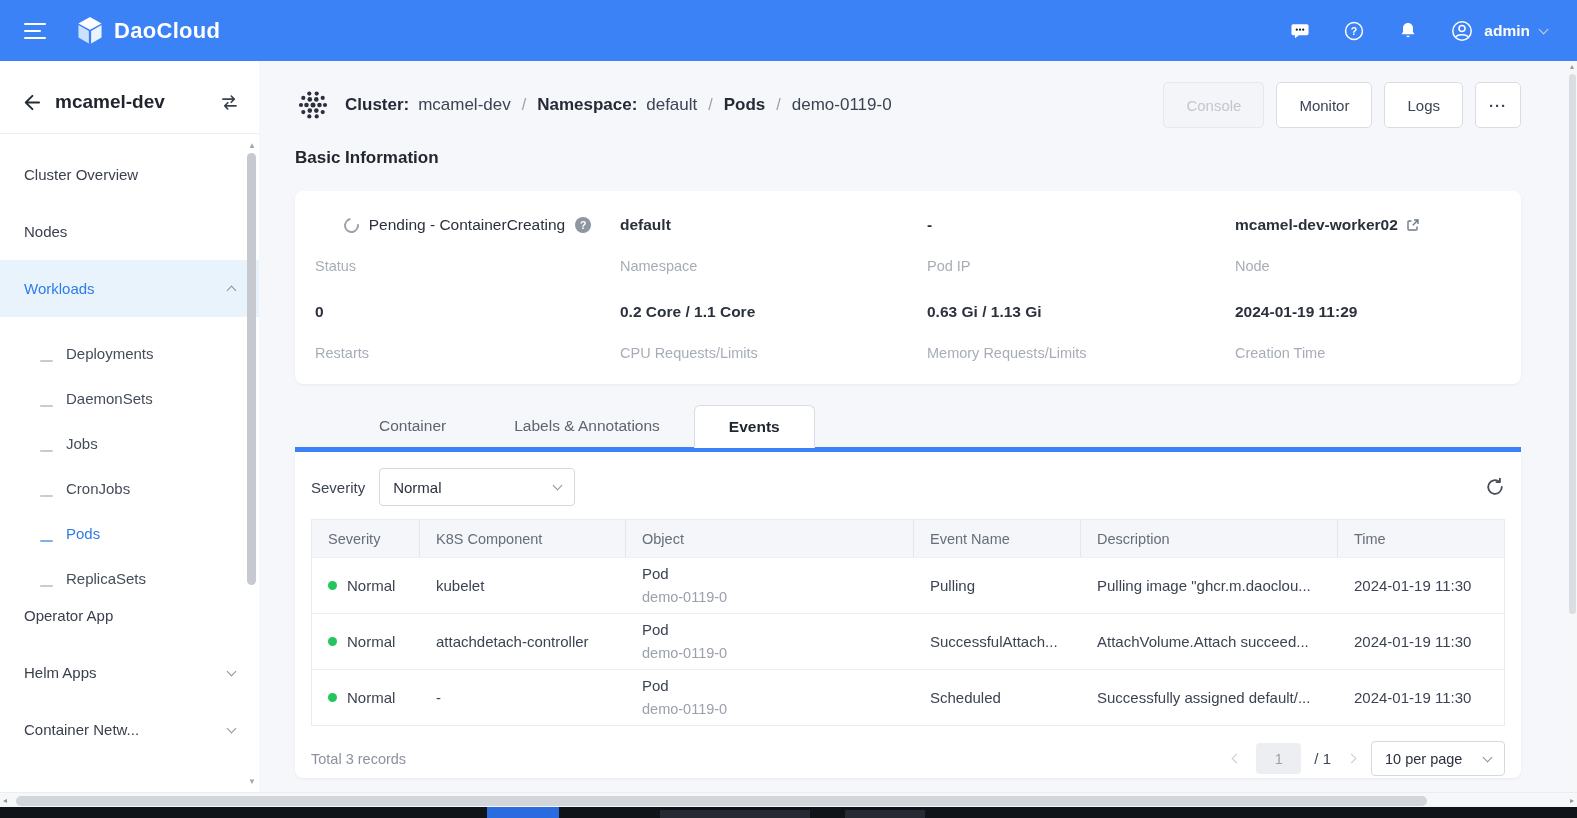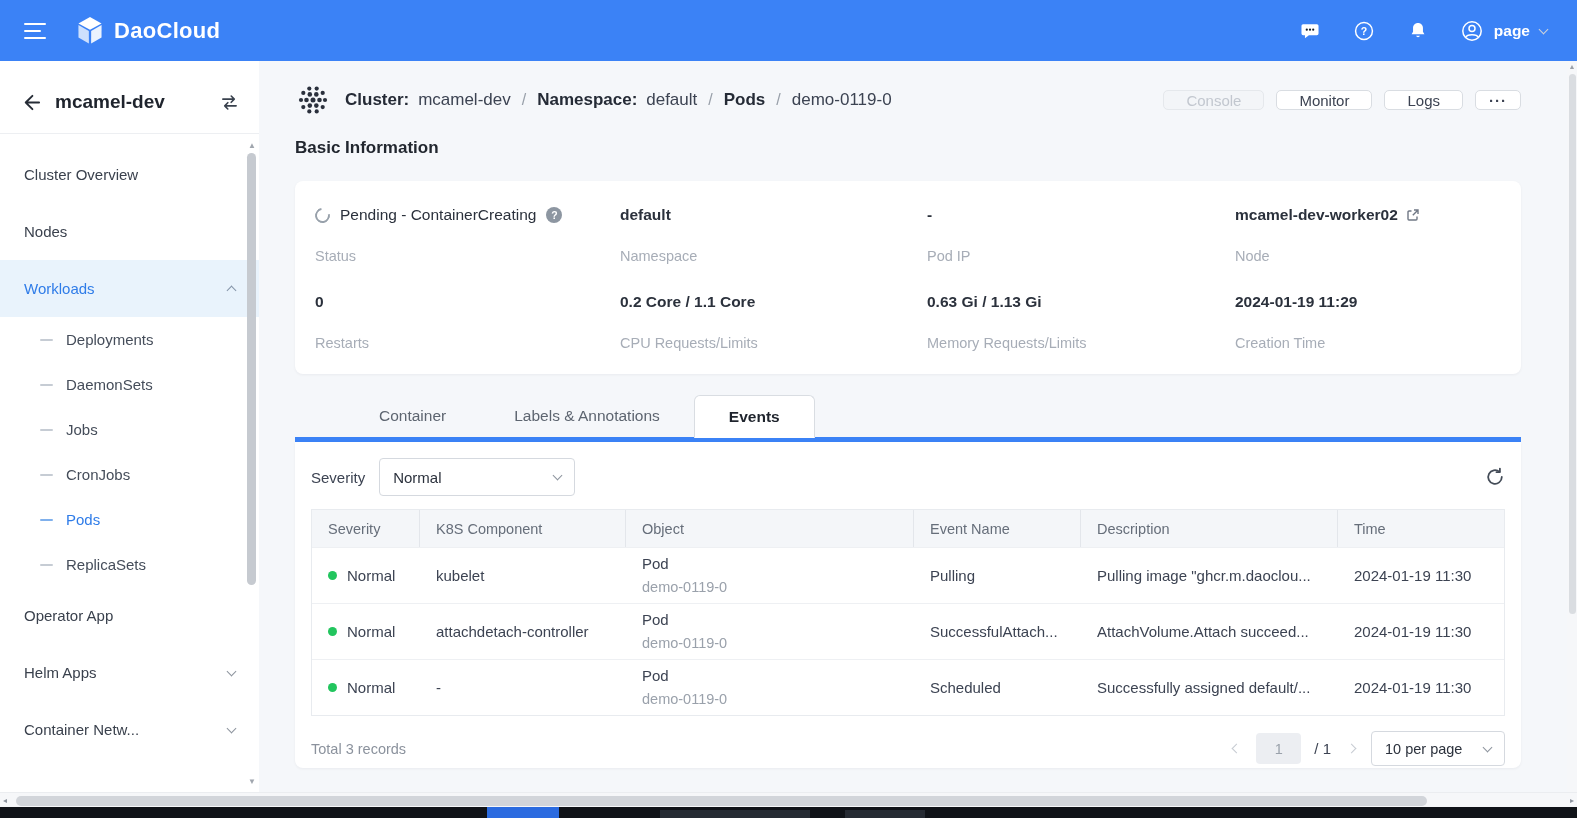--- a/index.html
+++ b/index.html
@@ -36,53 +36,53 @@
   
   .sidebar { width:259px; background:#fff; position:relative; flex:none; }
   .sidebar-header { height:73px; display:flex; align-items:center; padding:10px 20px 0 20px;
                     border-bottom:1px solid #edeff2; }
   .back { margin-right:14px; cursor:pointer; display:flex; }
   .cluster-title { font-size:19px; font-weight:700; color:#1f242d; flex:1; }
   .switch { cursor:pointer; display:flex; }
   .nav { padding-top:12px; }
   .nav-item { display:flex; align-items:center; padding:0 24px; font-size:15px; color:#3a414d; cursor:pointer; }
   .nav-item.top { height:57px; }
-  .nav-item.sub { height:45px; padding-left:40px; color:#454d5a; }
+  .nav-item.sub { height:45px; padding-left:40px; color:#454d5a;align-items:flex-end; }
   .nav-item .dash { display:inline-block; width:13px; height:2px; background:#c6ccd4; border-radius:1px; margin-right:13px; }
   .nav-item.active-parent { background:#e9f3fc; color:#2f7ce8; }
   .nav-item.active-sub { color:#2f7ce8; }
   .nav-item.active-sub .dash { background:#7fb0ec; }
   .nav-item .cv { margin-left:auto; }
 
   .sb-up { position:absolute; right:3px; top:80px; color:#a0a6ae; font-size:8px; }
   .sb-thumb { position:absolute; right:3px; top:92px; width:9px; height:432px; background:#c6cad0; border-radius:5px; }
   .sb-down { position:absolute; right:3px; bottom:6px; color:#a0a6ae; font-size:8px; }
 
   
   .main { flex:1; padding:0 56px 0 36px; overflow:hidden; }
   .main-header { display:flex; align-items:center; padding:21px 0 19px; }
   .cluster-icon { margin-right:14px; flex:none; }
   .crumb { font-size:17px; color:#3c4352; }
   .crumb.bold { font-weight:700; color:#252b36; }
   .crumb.link { cursor:pointer; }
   .sep { margin:0 11px; color:#99a0aa; font-size:16px; }
   .actions { margin-left:auto; display:flex; gap:12px; }
-  .btn { height:20px; padding:0 22px; border:1px solid #d9dde2; border-radius:5px; background:#fff;
+  .btn { height:46px; padding:0 22px; border:1px solid #d9dde2; border-radius:5px; background:#fff;
          font-size:15px; color:#3c4352; display:flex; align-items:center; cursor:pointer;
          font-family:inherit; }
   .btn.disabled { background:#f3f5f8; color:#c2c7cf; border-color:#e5e8ec; cursor:default; }
   .btn.more { padding:0 13px; font-weight:700; letter-spacing:1px; }
 
   .section-title { font-size:17px; font-weight:700; color:#22272f; margin:1px 0 23px; }
 
   .card { background:#fff; border-radius:8px; box-shadow:0 1px 3px rgba(16,24,40,.05); }
   .info-card { padding:25px 20px 23px; }
   .info-grid { display:grid; grid-template-columns:305px 307px 308px 1fr; row-gap:29px; }
   .value { font-size:15.5px; color:#2b313c; font-weight:600; display:flex; align-items:center; }
-  .value.status-line { font-weight:400; gap:10px; }
+  .value.status-line { font-weight:400; gap:10px;justify-content:center; }
   .label { margin-top:24px; font-size:14.5px; color:#a7adb7; }
   .spinner { width:15px; height:15px; border:2px solid #98a1ab; border-top-color:transparent;
              border-radius:50%; display:inline-block; transform:rotate(35deg); flex:none; }
   .qmark { width:16px; height:16px; background:#8d96a1; color:#fff; border-radius:50%;
            font-size:10.5px; font-weight:700; display:inline-flex; align-items:center;
            justify-content:center; cursor:pointer; flex:none; }
   .ext-link { margin-left:8px; cursor:pointer; display:inline-flex; }
 
   
   .tabs { display:flex; align-items:flex-end; padding-left:50px; border-bottom:5px solid #3b82f6;
@@ -178,21 +178,21 @@
       </svg>
     </span>
     <div class="user-box">
       <span class="nav-icon">
         <svg width="26" height="26" viewBox="0 0 24 24">
           <circle cx="12" cy="12" r="9.2" stroke="#fff" stroke-width="1.5" fill="none"></circle>
           <circle cx="12" cy="9.5" r="3" stroke="#fff" stroke-width="1.5" fill="none"></circle>
           <path d="M5.8 18.2c1.2-3.4 11.2-3.4 12.4 0" stroke="#fff" stroke-width="1.5" fill="none"></path>
         </svg>
       </span>
-      <span class="user-name">page</span>
+      <span class="user-name">admin</span>
       <span class="cv white"></span>
     </div>
   </div>
 </div>
 
 <div class="app">
 
   <aside class="sidebar">
     <div class="sidebar-header">
       <span class="back">

